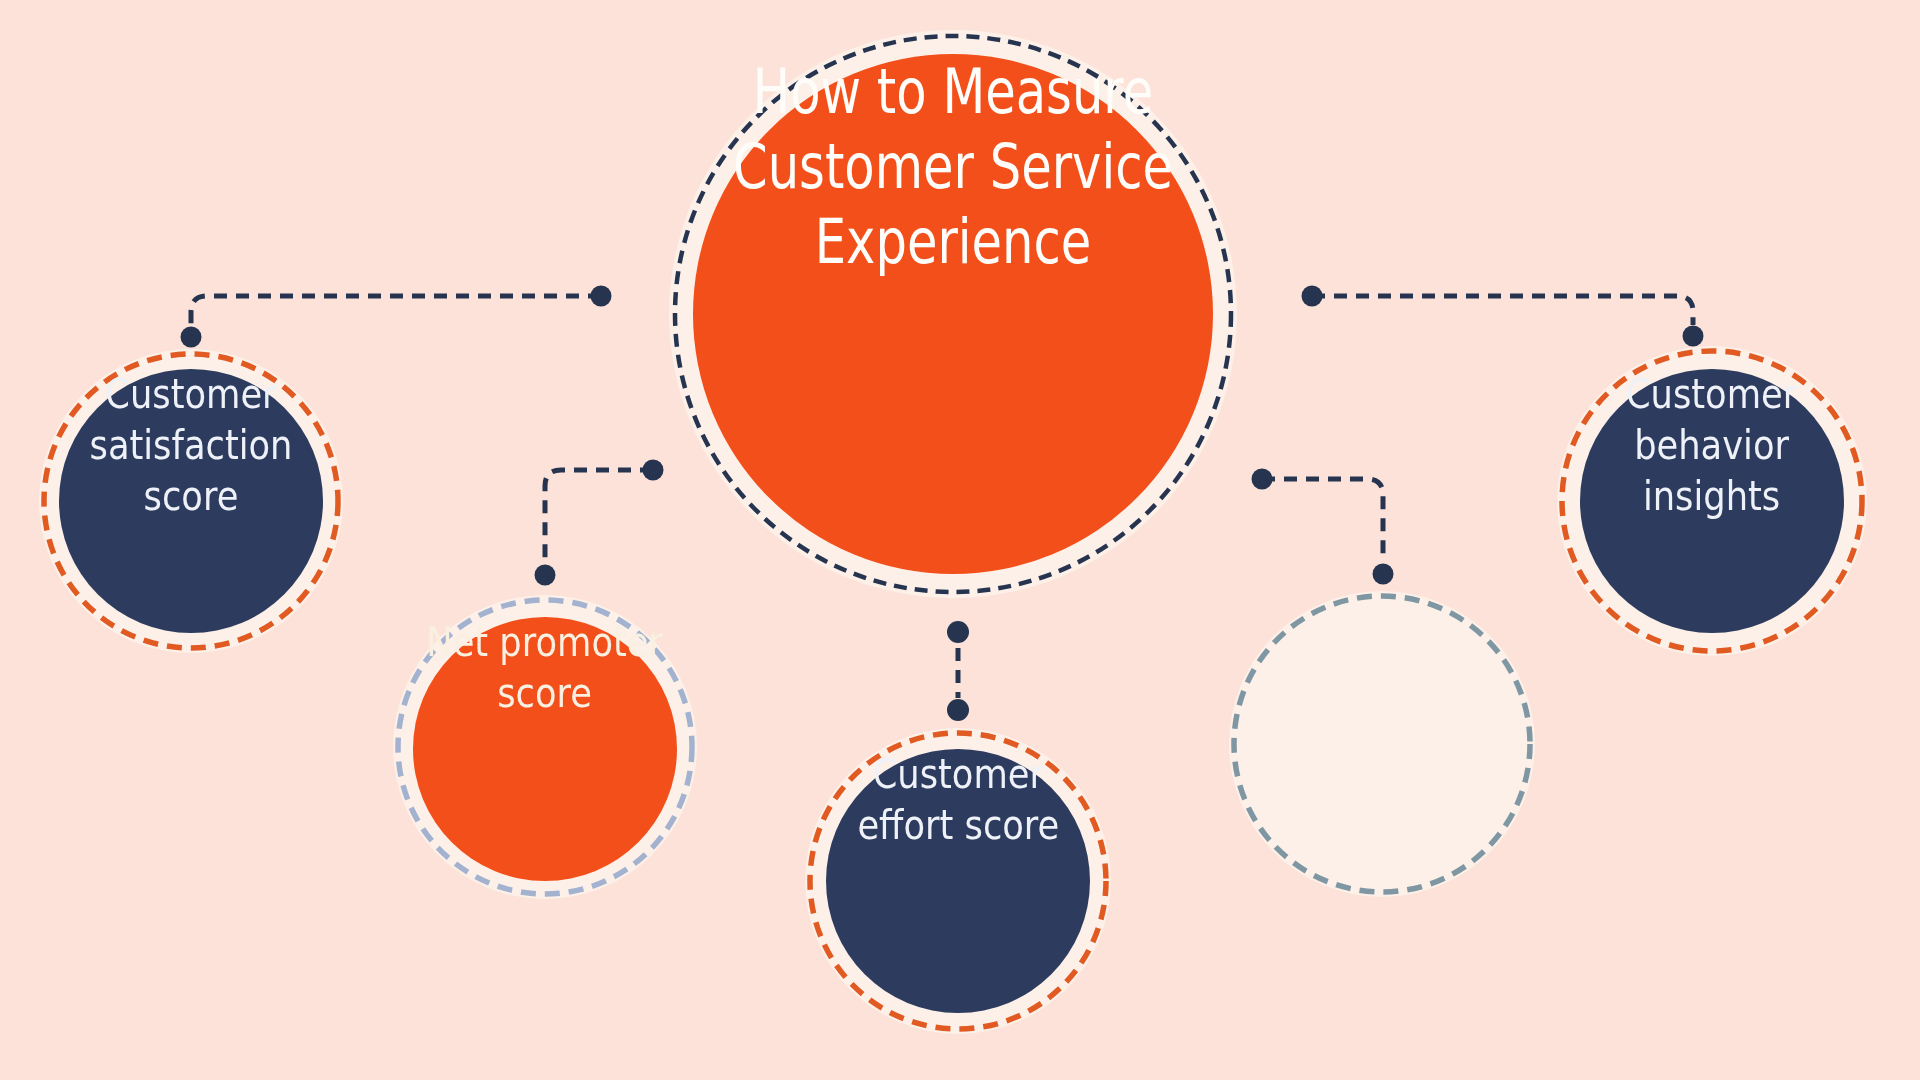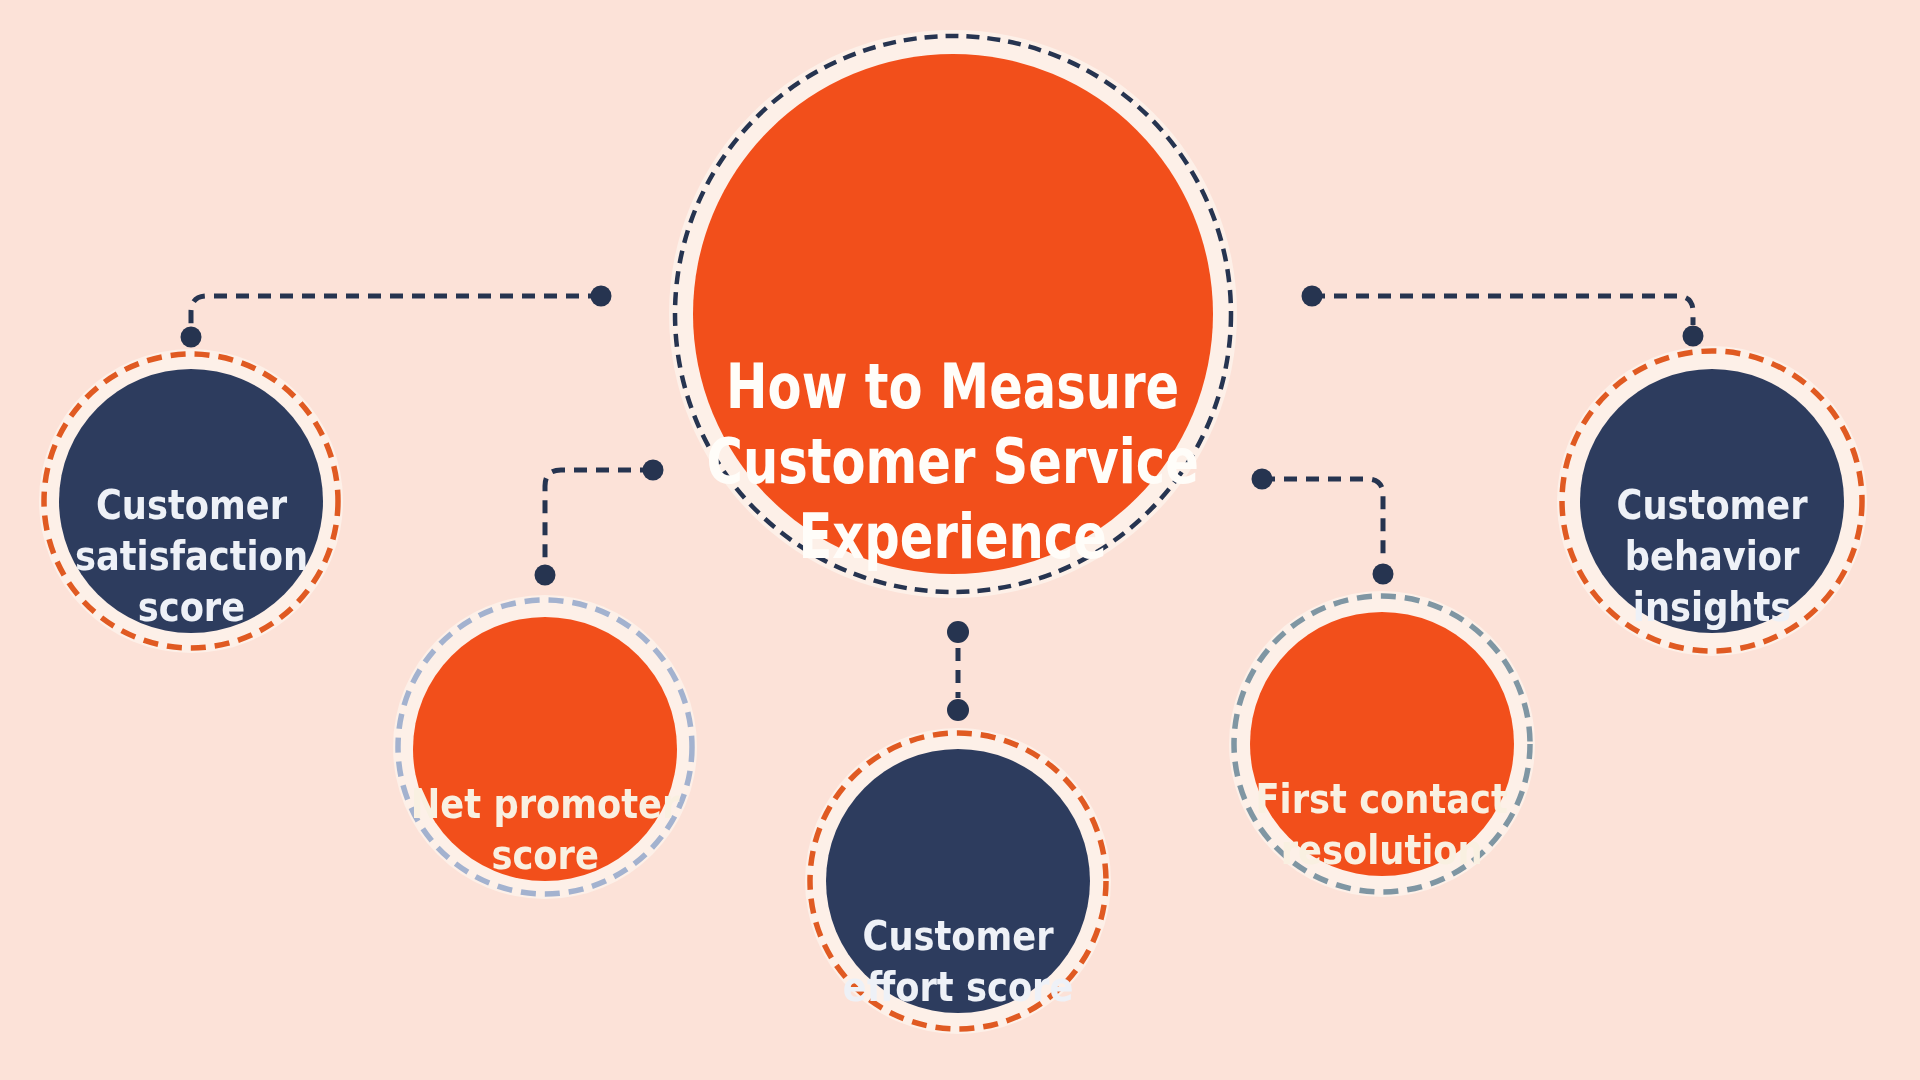--- a/index.html
+++ b/index.html
@@ -47,24 +47,24 @@
     fill: none;
     stroke: var(--connector);
     stroke-width: 5;
     stroke-dasharray: 13 9;
   }
   .dot { fill: var(--connector); }
   .node {
     position: absolute;
     border-radius: 50%;
     display: flex;
-    align-items: flex-end;
+    align-items: flex-start;
     justify-content: center;
     text-align: center;
-    font-weight: bold;
+    font-weight: normal;
   }
   .node-central {
     background: var(--orange);
     color: var(--text-central);
   }
   .node-central .label {
     font-size: 62px;
     line-height: 75px;
     transform: scaleX(0.80);
     transform-origin: center;
@@ -167,26 +167,20 @@
     </div>
   </div>
 
   <div class="node node-sat fill-navy" style="left:826px; top:749px; width:264px; height:264px;">
     <div class="label">
       <span>Customer</span>
       <span>effort score</span>
     </div>
   </div>
 
-  <div class="node node-sat fill-orange" style="left:1250px; top:612px; width:264px; height:264px;">
-    <div class="label">
-      <span>First contact</span>
-      <span>resolution</span>
-    </div>
-  </div>
 
   <div class="node node-sat fill-navy" style="left:1580px; top:369px; width:264px; height:264px;">
     <div class="label">
       <span>Customer</span>
       <span>behavior</span>
       <span>insights</span>
     </div>
   </div>
 
 </div>

